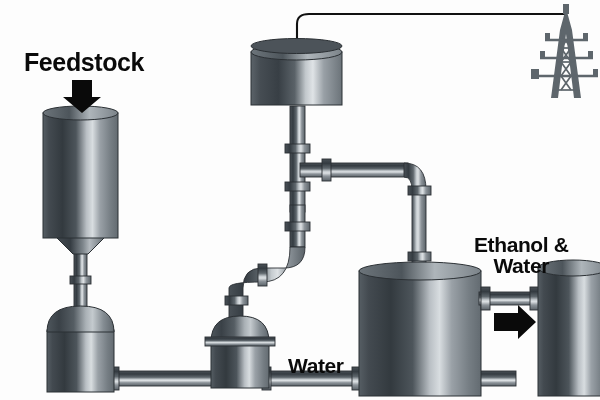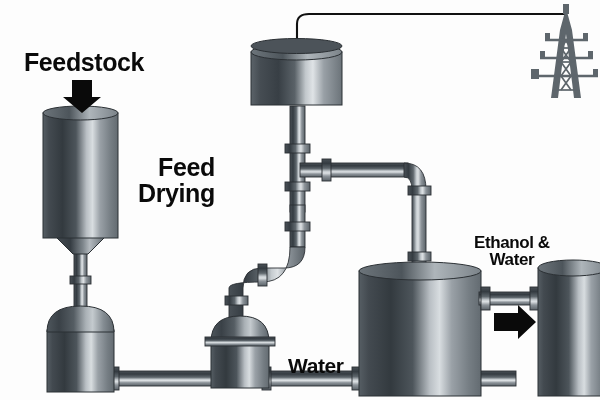--- a/index.html
+++ b/index.html
@@ -10,28 +10,27 @@
     position:relative;
   }
   #stage{position:absolute;inset:0;width:600px;height:400px;}
   .lbl{
     position:absolute;
     font-weight:bold;
     color:#0a0a0a;
     line-height:1.02;
     letter-spacing:-0.4px;
     white-space:pre-line;
-    text-align:right;
     -webkit-font-smoothing:antialiased;
   }
   #lbl-feedstock{left:24px;top:50px;font-size:25px;}
   #lbl-feeddrying{left:138px;top:155px;font-size:25px;}
   #lbl-power{left:392px;top:32px;font-size:25px;text-align:center;}
   #lbl-syngas{left:288px;top:355px;font-size:21px;}
-  #lbl-ethanol{left:474px;top:234px;font-size:17px;text-align:center;}
+  #lbl-ethanol{left:474px;top:234px;font-size:21px;text-align:center;}
 </style>
 </head>
 <body>
 
 <div id="stage">
 
 <svg width="600" height="400" viewBox="0 0 600 400">
   <defs>
     <linearGradient id="gMetalV" x1="0" y1="0" x2="1" y2="0">
       <stop offset="0%" stop-color="#565e64"></stop>
@@ -212,22 +211,20 @@
   </g>
 
   <g>
     <path d="M494,313 L518,313 L518,305 L536,322 L518,339 L518,331 L494,331 Z" fill="#0a0a0a"></path>
   </g>
 </svg>
 
 
 <div class="lbl" id="lbl-feedstock">Feedstock</div>
 
-<div class="lbl" id="lbl-feeddrying">Feed
-Drying</div>
 
 
 <div class="lbl" id="lbl-syngas">Water</div>
 
 <div class="lbl" id="lbl-ethanol">Ethanol &amp;
 Water</div>
 
 </div>
 
 </body></html>

